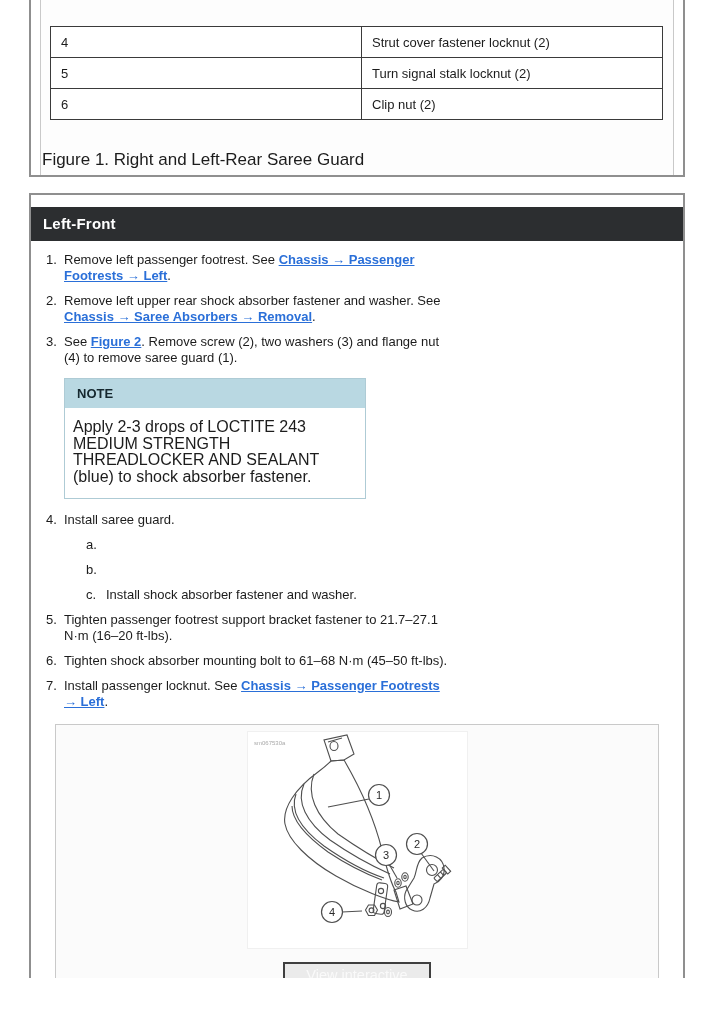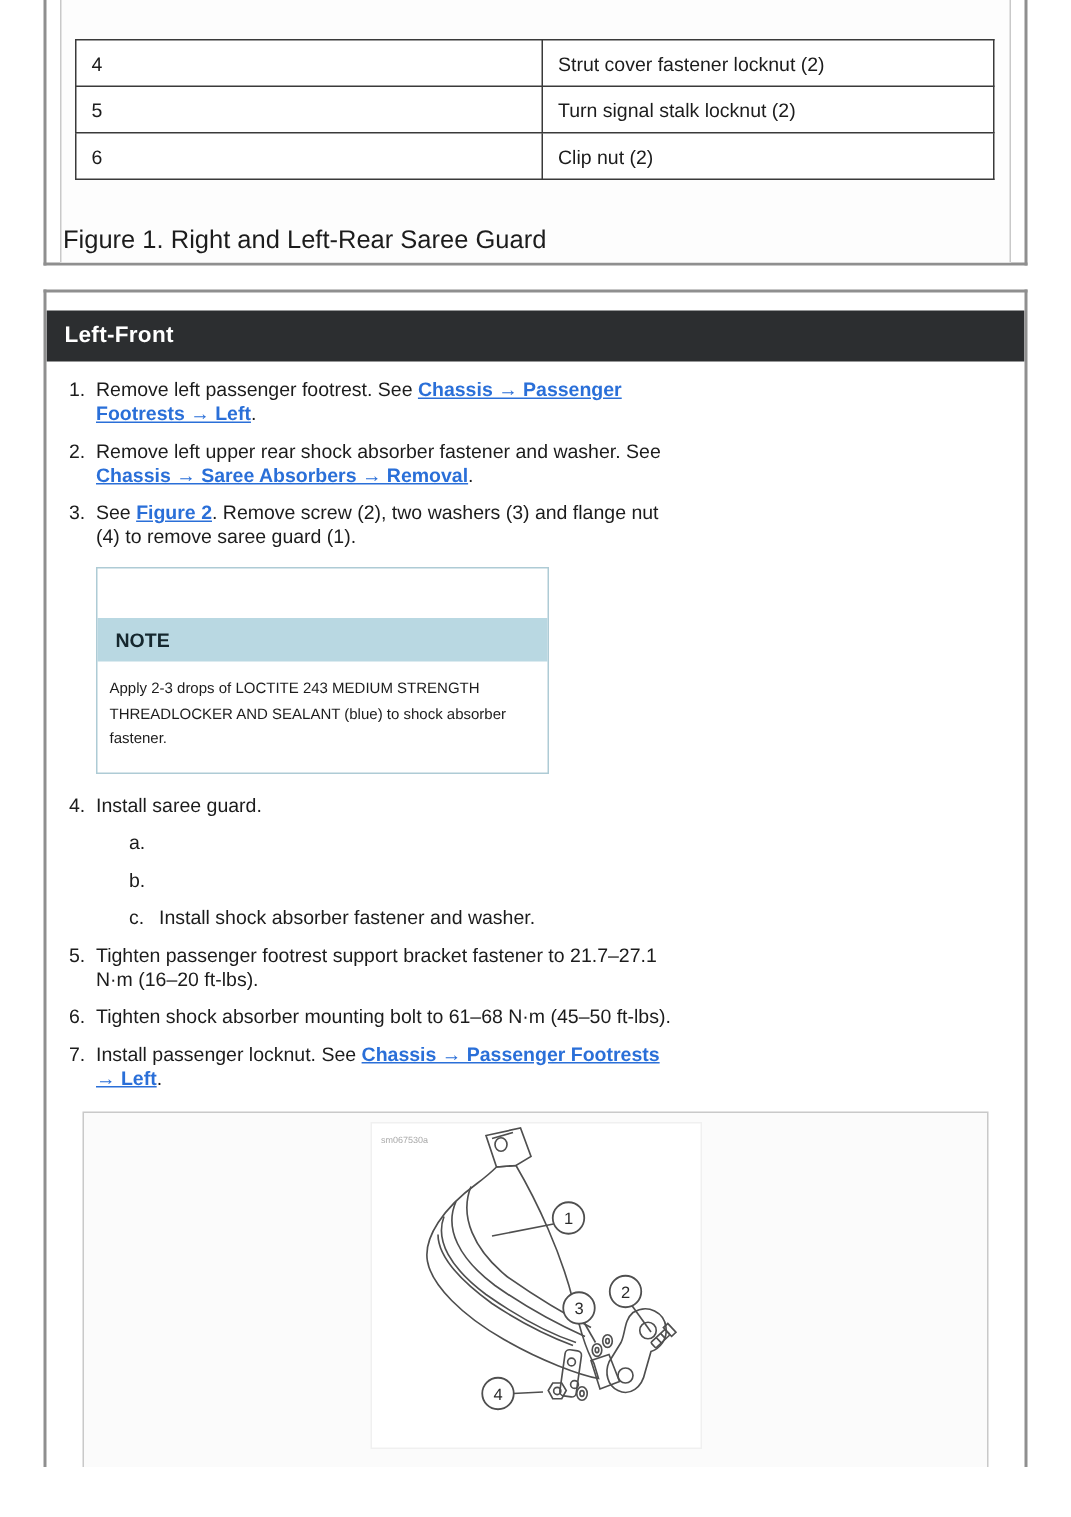--- a/index.html
+++ b/index.html
@@ -29,22 +29,22 @@
           font-size:13px; line-height:16px; }
   .step .marker { flex:none; width:18px; }
   .step-body { flex:1; }
   a.inline-link { color:#2a6fd8; font-weight:bold; text-decoration:underline; cursor:pointer; }
   .substep { display:flex; margin:9px 0 0 22px; }
   .substep .marker { flex:none; width:20px; }
 
   .notebox { margin:12px 0 13px 18px; width:302px; box-sizing:border-box;
              border:1px solid #aecbd5; background:#fff; }
   .note-header { background:#b9d8e2; font-weight:bold; font-size:13px;
-                 padding:7px 0 7px 12px; color:#15272e;margin-top:33px; }
-  .note-body { font-size:10px; line-height:16.5px; padding:11px 12px 13px 8px; }
+                 padding:7px 0 7px 12px; color:#15272e; }
+  .note-body { font-size:16px; line-height:16.5px; padding:11px 12px 13px 8px; }
 
   
   .figbox2 { margin:14px 9px 0; border:1px solid #c9c9c9; background:#fbfbfb;
              height:400px; box-sizing:border-box; }
   .fig-img { width:219px; height:216px; margin:6px auto 0; background:#ffffff;
              border:1px solid #f0f0f0; }
   .fig-img svg { display:block; width:100%; height:100%; }
   .interactive-btn { display:block; margin:13px auto 0; width:148px; height:42px;
                      background:#ebebeb; border:2px solid #3f3f3f; color:#fafafa;
                      font-size:14.5px; font-family:"Liberation Sans", sans-serif; cursor:pointer; }

